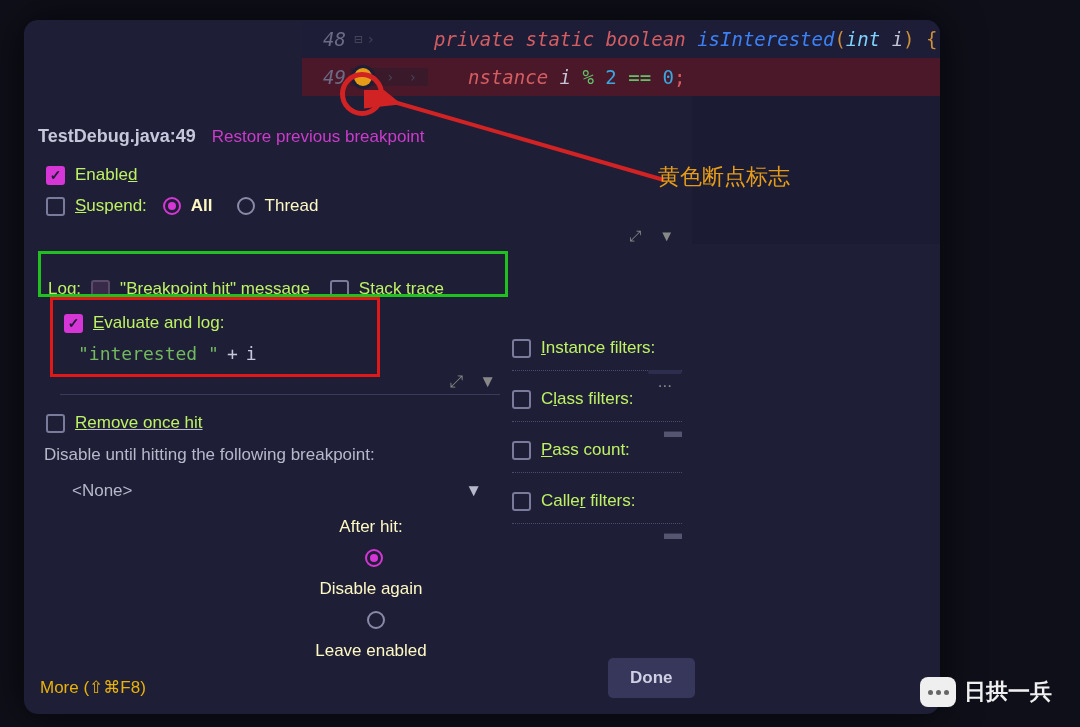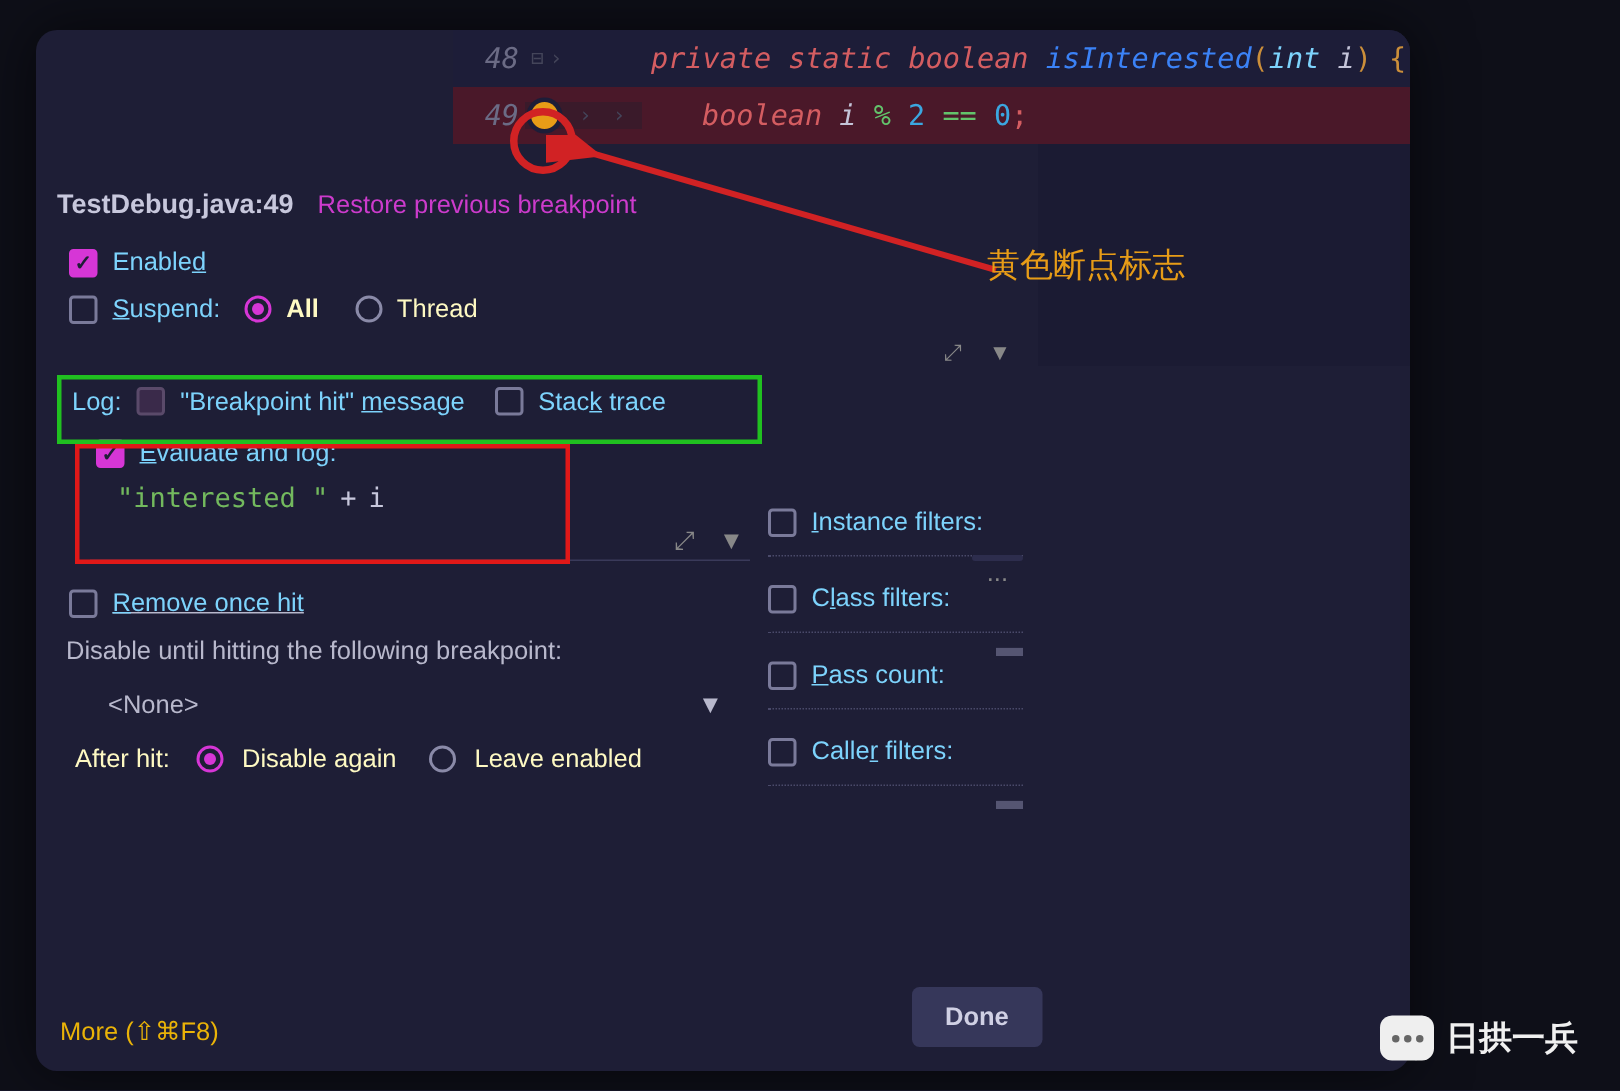--- a/index.html
+++ b/index.html
@@ -57,43 +57,43 @@
     position:absolute; left:14px; top:106px; width:654px;
     font-size:17px;
   }
   .hdr { display:flex; align-items:center; gap:16px; margin-bottom:18px; padding-left:0px;}
   .hdr .title { color:#c7c7dc; font-weight:600; font-size:18px;}
   .hdr .restore { color:#cc3bcc; font-size:17px;}
   .row { display:flex; align-items:center; gap:10px; margin:11px 0 11px 8px;}
   .chk { width:19px;height:19px;border:2px solid #7a7a9a;border-radius:3px;display:inline-flex;align-items:center;justify-content:center;flex-shrink:0;}
   .chk.on{background:#d636d6;border-color:#d636d6;}
   .chk.on::after{content:"✓";color:#1e1e36;font-size:14px;font-weight:bold;}
-  .lbl { color:#7dd3fc;}
+  .lbl { color:#bef264;}
   .lbl u{text-decoration:underline;}
   .radio{width:18px;height:18px;border:2px solid #8a8aa8;border-radius:50%;display:inline-flex;align-items:center;justify-content:center;margin-left:6px;}
   .radio.on{border-color:#d636d6;}
   .radio.on::after{content:"";width:8px;height:8px;background:#d636d6;border-radius:50%;}
   .dim{color:#fef9c3;}
 
   .expand-row{display:flex;justify-content:flex-end;gap:18px;padding-right:18px;margin:6px 0;color:#888;}
   .expand-row span{font-size:15px;}
 
   .section-log{position:relative;padding:8px 10px;}
   .green-box{position:absolute;left:0;top:0;width:470px;height:46px;border:3px solid #20c020;}
-  .log-line{display:flex;align-items:flex-start;gap:10px;}
+  .log-line{display:flex;align-items:flex-end;gap:10px;margin-top:20px;}
   .red-box{position:absolute;left:12px;top:46px;width:330px;height:80px;border:3px solid #e01818;}
   .eval-row{display:flex;align-items:center;gap:10px;margin:14px 0 0 16px;}
   .eval-input{margin:10px 0 0 30px;display:flex;align-items:center;gap:8px;font-family:"Menlo","Consolas",monospace;font-size:18px;}
   .eval-input .str{color:#73b95e;}
   .eval-input .plus{color:#c7c7dc;}
   .eval-bar{border-bottom:1px solid #3a3a5a;margin:6px 0 0 12px;width:440px;display:flex;justify-content:flex-end;gap:16px;padding:2px 4px;color:#888;}
 
   .disable-row{margin:12px 0 8px 6px;color:#b8b8cc;}
   .select-none{margin:6px 0 6px 24px;width:430px;display:flex;justify-content:space-between;align-items:center;padding:8px 10px;color:#b8b8cc;}
-  .after-row{display:flex;align-items:center;gap:12px;margin:8px 0 0 12px;}
+  .after-row{display:flex;align-items:center;gap:12px;margin:8px 0 0 12px;flex-direction:column;}
 
   .more{position:absolute;left:16px;bottom:16px;color:#eab308;font-size:17px;}
   .done{position:absolute;left:584px;bottom:16px;background:#36375a;color:#d0d0e4;font-weight:600;padding:10px 22px;border-radius:5px;font-size:17px;}
 
   
   .filters{position:absolute;left:488px;top:318px;width:190px;font-size:17px;}
   .filt{display:flex;align-items:center;gap:10px;margin-bottom:12px;}
   .filt-under{border-bottom:1px dotted #4a4a6a;width:170px;margin:0 0 18px 0px;height:0px;display:flex;justify-content:flex-end;}
   .filt-icon{color:#555572;font-size:18px;margin-bottom:4px;}
   .ellip{background:#2d2d4d;padding:2px 10px;border-radius:3px;color:#888;margin-bottom:4px;}
@@ -127,21 +127,21 @@
       </div>
     </div>
     <div class="code-row hl">
       <div class="gutter">49</div>
       <div class="gutter-icons hl">
         <div class="bp-dot"></div>
         <span class="chevron" style="margin-left:10px;">›</span>
         <span class="chevron" style="margin-left:10px;">›</span>
       </div>
       <div class="code-text" style="padding-left:40px;">
-        <span class="kw1">boolean</span> <span class="var">i</span> <span class="op">%</span> <span class="num">2</span> <span class="op">==</span> <span class="num">0</span><span class="semi">;</span>
+        <span class="kw1">nstance</span> <span class="var">i</span> <span class="op">%</span> <span class="num">2</span> <span class="op">==</span> <span class="num">0</span><span class="semi">;</span>
       </div>
     </div>
   </div>
 
   <div class="panel-right"></div>
 
   <div class="cfg">
     <div class="hdr">
       <span class="title">TestDebug.java:49</span>
       <span class="restore">Restore previous breakpoint</span>

